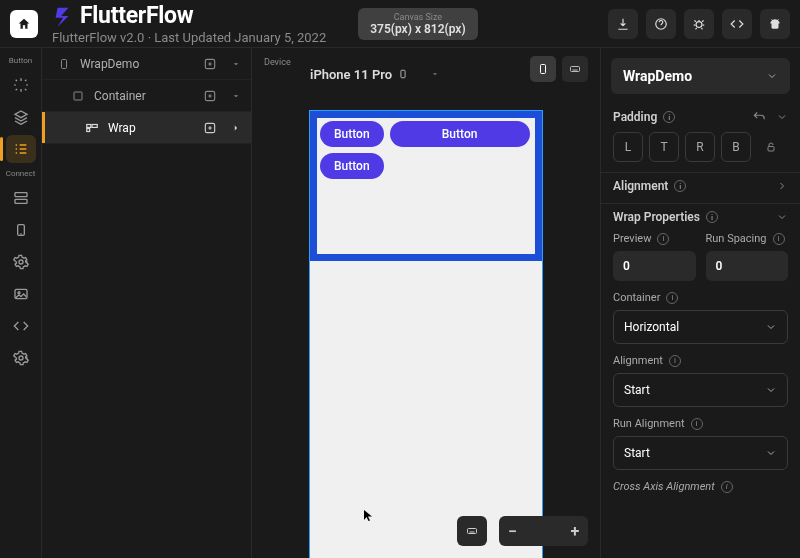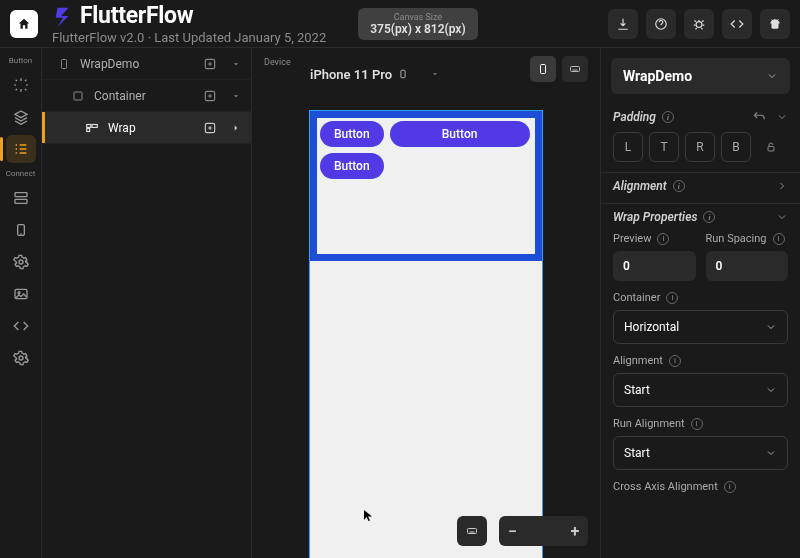--- a/index.html
+++ b/index.html
@@ -71,21 +71,21 @@
   .kb-btn { width:30px; height:30px; background:#2a2a2a; border-radius:6px; display:flex; align-items:center; justify-content:center; cursor:pointer; color:#ccc; margin-right:6px;}
   .zoom-seg { background:#2a2a2a; border-radius:6px; display:flex; align-items:center; height:30px; overflow:hidden; }
   .zoom-mbtn { width:26px; display:flex; align-items:center; justify-content:center; cursor:pointer; color:#ccc; font-size:16px; font-weight:600; }
   .zoom-val { padding:0 6px; font-size:13px; font-weight:700; color:#fff;margin-top:44px; }
 
   
   .props { width:200px; background:#1a1a1a; border-left:1px solid #2a2a2a; display:flex; flex-direction:column; overflow-y:auto; }
   .props-head { background:#2a2a2a; border-radius:6px; margin:10px; padding:10px 12px; display:flex; align-items:center; justify-content:space-between; cursor:pointer;}
   .props-head-title { font-weight:700; font-size:14px; color:#fff; }
   .section { padding:6px 12px 10px; border-bottom:1px solid #2a2a2a; }
-  .section-row { display:flex; align-items:center; justify-content:space-between; margin-bottom:8px;font-style:italic; }
+  .section-row { display:flex; align-items:center; justify-content:space-between; margin-bottom:8px; }
   .section-title { font-size:12px; color:#cfcfcf; font-weight:600; display:flex; align-items:center; gap:6px; }
   .info-icon { width:12px; height:12px; border:1px solid #666; border-radius:50%; display:inline-flex; align-items:center; justify-content:center; font-size:8px; color:#888; }
   .pad-grid { display:flex; gap:6px; align-items:center; }
   .pad-cell { width:30px; height:30px; border:1px solid #3a3a3a; border-radius:6px; display:flex; align-items:center; justify-content:center; font-size:12px; color:#aaa; cursor:pointer; }
   .lock-cell { width:28px; height:30px; display:flex; align-items:center; justify-content:center; color:#888; cursor:pointer;}
   .sec-chevron { color:#888; cursor:pointer; }
   .prop-row { margin-bottom:10px; }
   .prop-label { font-size:11px; color:#aaa; display:flex; align-items:center; gap:6px; margin-bottom:6px; }
   .prop-input { width:100%; height:30px; background:#2a2a2a; border:none; border-radius:6px; color:#fff; padding:0 10px; font-size:12px; font-weight:600; }
   .prop-select { width:100%; height:34px; background:transparent; border:1px solid #3a3a3a; border-radius:6px; color:#fff; padding:0 10px; font-size:12px; display:flex; align-items:center; justify-content:space-between; cursor:pointer;}
@@ -450,21 +450,21 @@
               <span class="info-icon">i</span>
             </div>
           <div class="prop-select">
             <span>Start</span>
             <svg width="12" height="12" viewBox="0 0 24 24" fill="none" stroke="#aaa" stroke-width="2">
                 <path d="M6 9l6 6 6-6"></path>
               </svg>
           </div>
         </div>
 
-        <div class="prop-row" style="margin-bottom:0;">
+        <div class="prop-row" style="margin-bottom:0;font-style:italic;">
           <div class="prop-label">
               <span>Cross Axis Alignment</span>
               <span class="info-icon">i</span>
             </div>
         </div>
       </div>
     </div>
 
   </div>
 </div>

